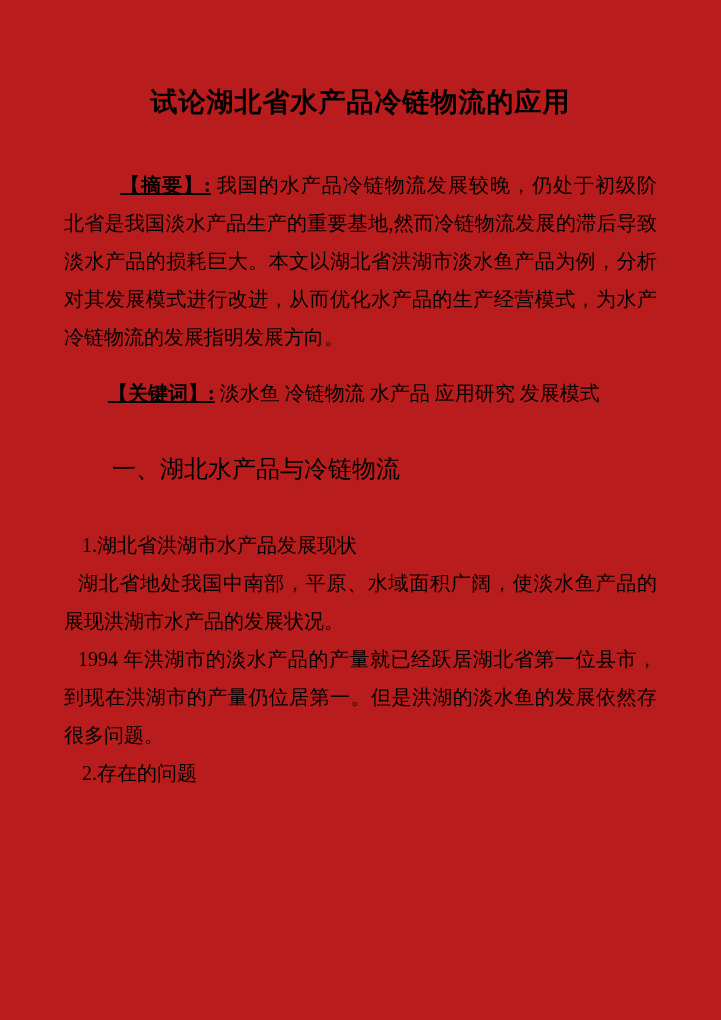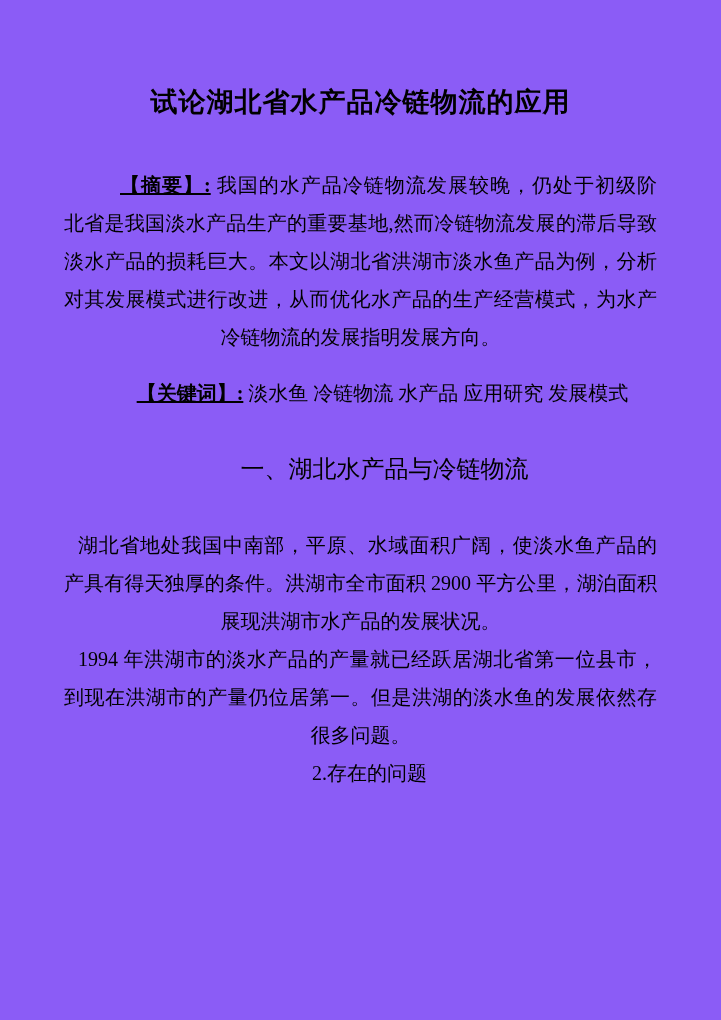--- a/index.html
+++ b/index.html
@@ -4,21 +4,21 @@
 <style>
   html, body {
     margin: 0;
     padding: 0;
     background: #ffffff;
   }
   .page {
     position: relative;
     width: 721px;
     height: 1020px;
-    background: #8b5cf6;
+    background: #b91c1c;
     color: #000000;
     font-family: "Liberation Serif", "DejaVu Serif", serif;
     overflow: hidden;
   }
   .doc-title {
     margin-top: 84px;
     text-align: center;
     font-size: 27px;
     line-height: 36px;
     font-weight: bold;
@@ -26,21 +26,21 @@
   }
   .doc-body {
     margin: 46px 64px 0 64px; 
     width: 593px;
   }
   .line {
     font-size: 20px;
     line-height: 38px;
     height: 38px;
     white-space: nowrap;
-    text-align: center;
+    text-align: left;
   }
   .line.fill {
     white-space: normal;
     text-align: justify;
     text-align-last: justify;
     overflow: hidden;
   }
   .line.spacer { height: 38px; }
   .label-bold { font-weight: bold; text-decoration: underline; }
   
@@ -58,21 +58,21 @@
   <div class="doc-body">
       <div class="line fill first-abstract"><span class="label-bold">【摘要】:</span> 我国的水产品冷链物流发展较晚，仍处于初级阶段。湖</div>
       <div class="line fill">北省是我国淡水产品生产的重要基地,然而冷链物流发展的滞后导致</div>
       <div class="line fill">淡水产品的损耗巨大。本文以湖北省洪湖市淡水鱼产品为例，分析湖</div>
       <div class="line fill">对其发展模式进行改进，从而优化水产品的生产经营模式，为水产品</div>
       <div class="line">冷链物流的发展指明发展方向。</div>
       <div class="line first-keywords"><span class="label-bold">【关键词】:</span> 淡水鱼 冷链物流 水产品 应用研究 发展模式</div>
       <div class="line spacer"></div>
       <div class="line heading">一、湖北水产品与冷链物流</div>
       <div class="line spacer"></div>
+      <div class="line subheading">1.湖北省洪湖市水产品发展现状</div>
       <div class="line fill first-body">湖北省地处我国中南部，平原、水域面积广阔，使淡水鱼产品的生</div>
-      <div class="line fill">产具有得天独厚的条件。洪湖市全市面积 2900 平方公里，湖泊面积</div>
       <div class="line">展现洪湖市水产品的发展状况。</div>
       <div class="line fill first-body">1994 年洪湖市的淡水产品的产量就已经跃居湖北省第一位县市，直</div>
       <div class="line fill">到现在洪湖市的产量仍位居第一。但是洪湖的淡水鱼的发展依然存在</div>
       <div class="line">很多问题。</div>
       <div class="line subheading">2.存在的问题</div>
     </div>
 </div>
 
 </body></html>

